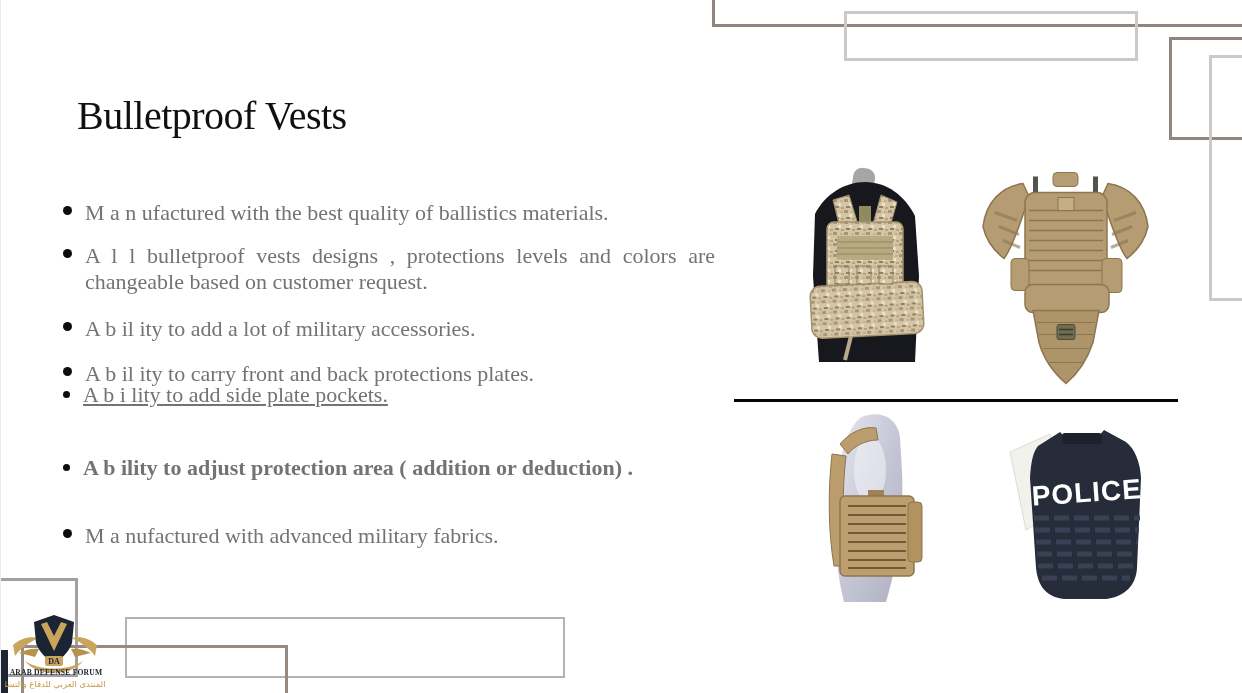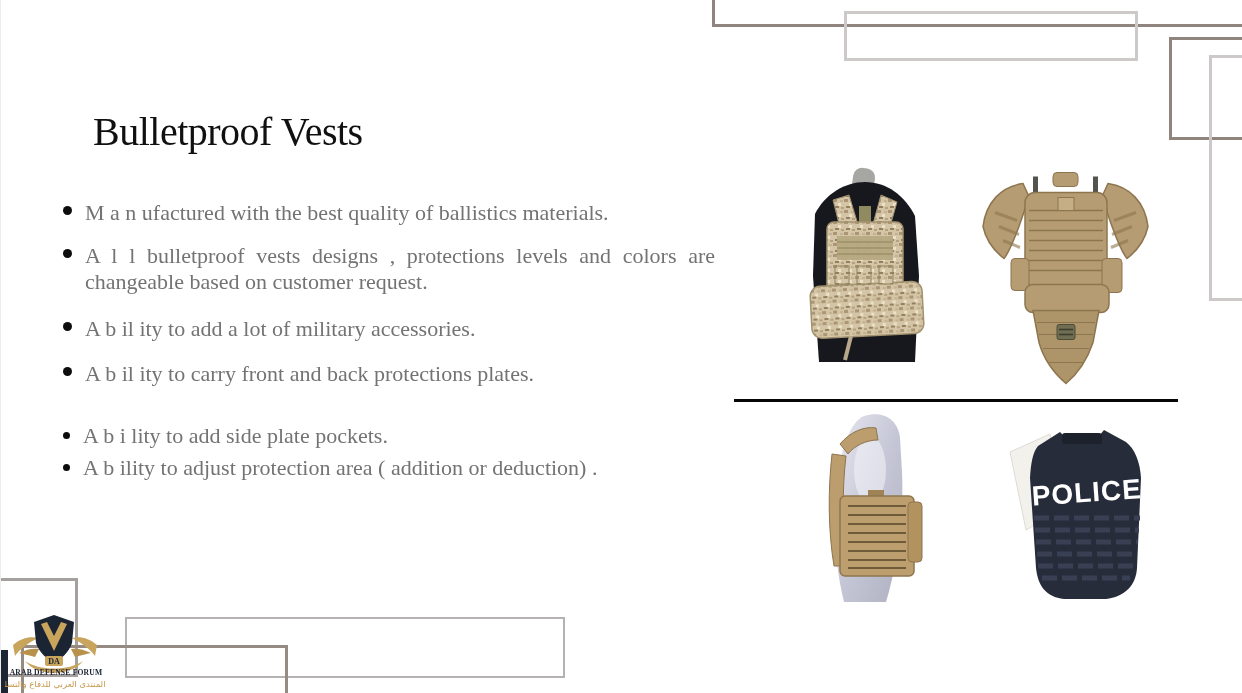--- a/index.html
+++ b/index.html
@@ -15,38 +15,38 @@
   .deco.light{border:3px solid #cdc9c9;}
   .rect-a{left:711px; top:-42px; width:600px; height:63px;}
   .rect-b{left:843px; top:11px;  width:288px; height:44px;}
   .rect-c{left:1168px;top:37px;  width:120px; height:97px;}
   .rect-d{left:1208px;top:55px;  width:90px;  height:240px; border-color:#c6c2c2;}
   .rect-e{left:-14px; top:578px; width:85px;  height:93px; border:3px solid #a3a09f;}
   .rect-f{left:124px; top:617px; width:436px; height:57px; border:2.5px solid #b5b2b1;}
   .rect-g{left:20px;  top:645px; width:261px; height:80px; border:3px solid #968b82;}
   
   .title{
-    position:absolute; left:76px; top:92px; margin:16px;
+    position:absolute; left:76px; top:92px; margin:0;
     font-size:40px; font-weight:400; color:#101010; letter-spacing:-0.5px;font-family:Liberation Serif, serif;
   }
   
   .bullet{
     position:absolute; left:62px; width:648px;
     display:flex; align-items:flex-start; gap:13px;
     font-size:22px; line-height:26px; color:#737373;
   }
   .bullet .txt{flex:1; text-align:justify;}
   .dot{
     flex:0 0 auto; width:9px; height:9px; border-radius:50%;
     background:#0d0d0d; margin-top:6px;
   }
   .dot.small{width:7px; height:7px; margin-top:9px;}
   .b1{top:200px;} .b2{top:243px; width:652px;}
-  .b3{top:316px;} .b4{top:361px;} .b5{top:423px;}
-  .b6{top:455px;} .b7{top:523px;}
+  .b3{top:316px;} .b4{top:361px;} .b5{top:382px;text-decoration:underline;}
+  .b6{top:455px;font-weight:bold;} .b7{top:523px;}
   
   .photo{position:absolute;}
   .photo svg{width:100%; height:100%; display:block;}
   .photo1{left:788px; top:166px; width:152px; height:196px;}
   .photo2{left:972px; top:163px; width:185px; height:228px;}
   .photo3{left:803px; top:410px; width:135px; height:195px;}
   .photo4{left:993px; top:418px; width:165px; height:196px;}
   .divider{position:absolute; left:733px; top:399px; width:444px; height:3px; background:#060606;}
   
   .corner-strip{position:absolute; left:0; top:650px; width:7px; height:43px; background:#1d2534;}
@@ -84,20 +84,24 @@
     <span class="dot"></span>
     <span class="txt">A b il ity to carry front and back protections plates.</span>
   </div>
   <div class="bullet b5">
     <span class="dot small"></span>
     <span class="txt">A b i lity to add side plate pockets.</span>
   </div>
   <div class="bullet b6">
     <span class="dot small"></span>
     <span class="txt">A b ility to adjust protection area ( addition or deduction) .</span>
+  </div>
+  <div class="bullet b7">
+    <span class="dot"></span>
+    <span class="txt">M a nufactured with advanced military fabrics.</span>
   </div>
 
   <div class="photo photo1">
     <svg viewBox="0 0 152 196" xmlns="http://www.w3.org/2000/svg">
       <defs>
         <pattern id="camoA" width="11" height="11" patternUnits="userSpaceOnUse">
           <rect width="11" height="11" fill="#d4c5a6"></rect>
           <rect x="0" y="0" width="4" height="3" fill="#ab9574"></rect>
           <rect x="5" y="4" width="3" height="3" fill="#ece1c6"></rect>
           <rect x="2" y="7" width="4" height="2" fill="#93805f"></rect>

